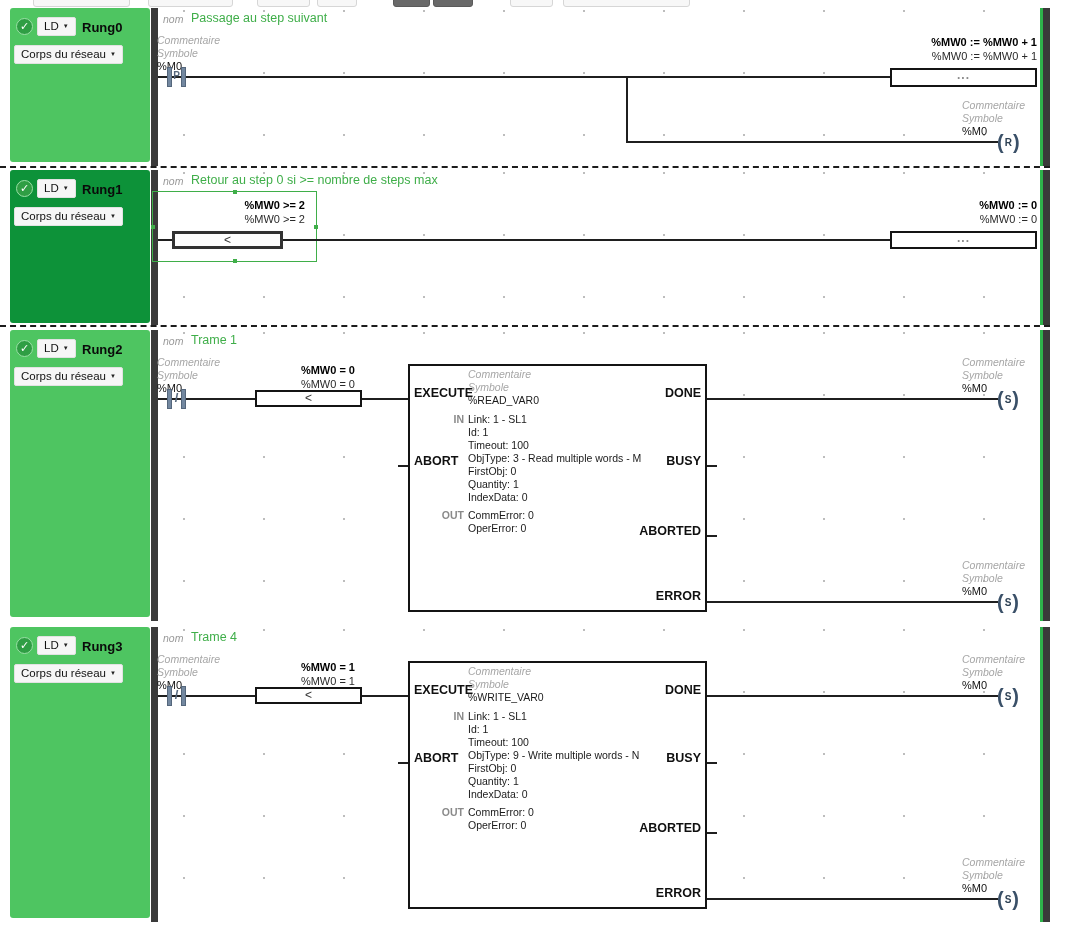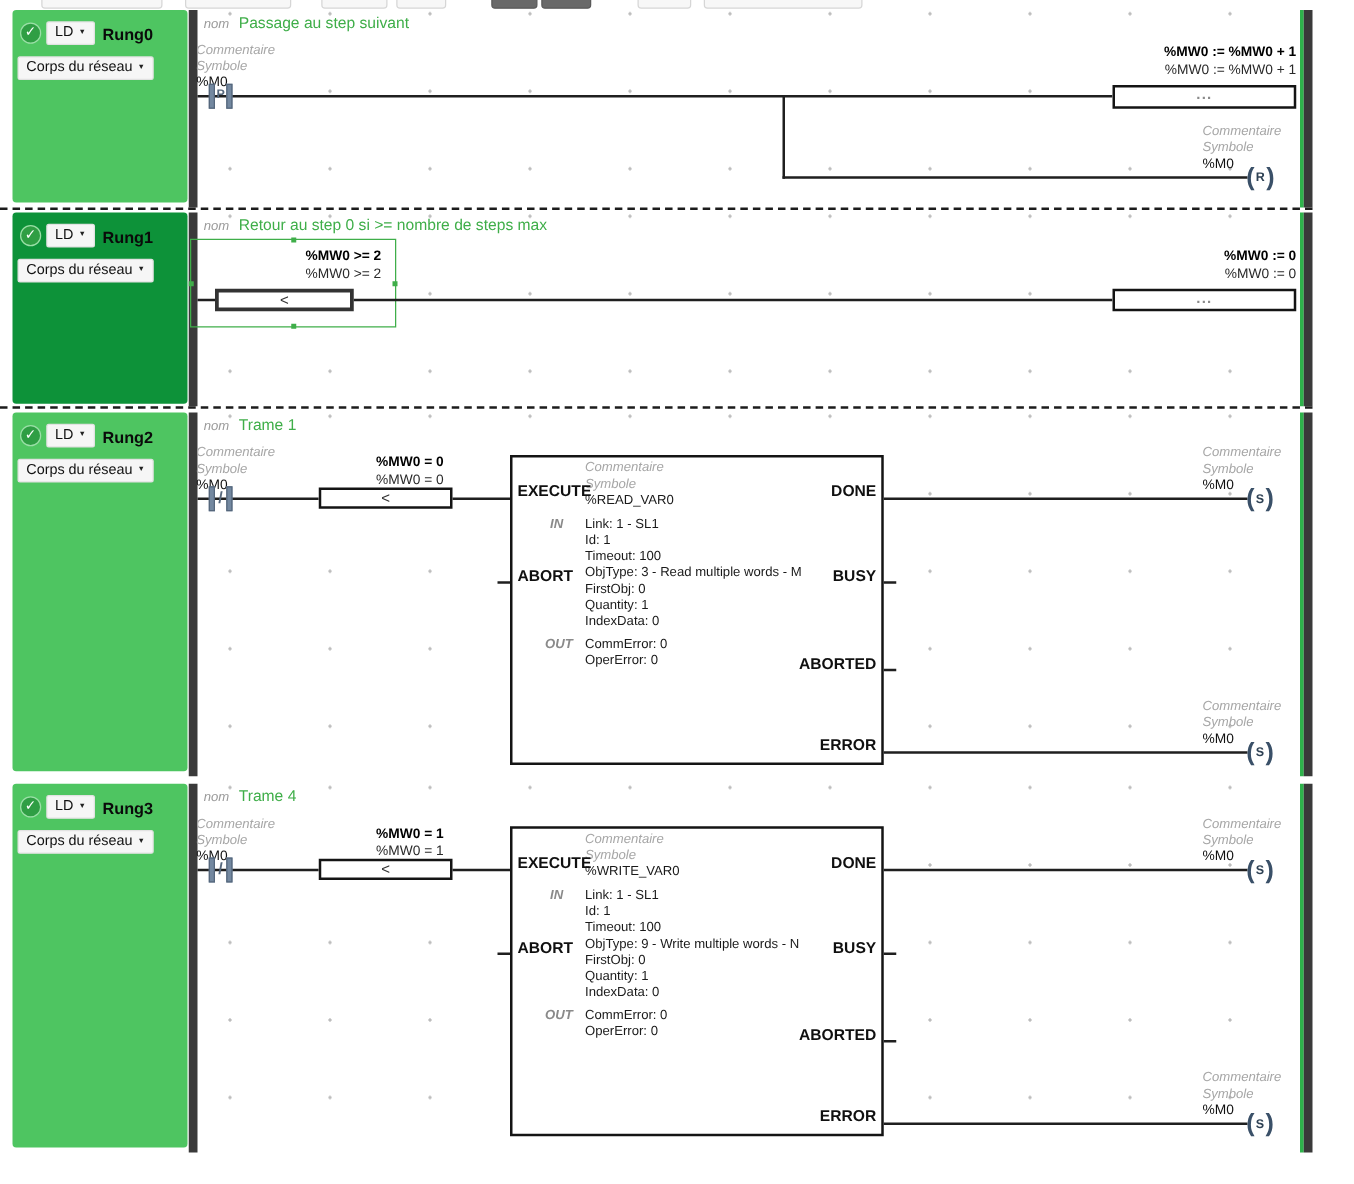--- a/index.html
+++ b/index.html
@@ -56,21 +56,21 @@
   .cmpbody { font-size:12px; color:#333; line-height:13px; }
   .opblock.sel { border-width:3px; border-color:#333; }
 
   .selrect { position:absolute; border:1px solid #3fae49; }
   .handle { position:absolute; width:4px; height:4px; background:#3fae49; }
 
   .fblock { position:absolute; left:408px; width:299px; height:248px; border:2px solid #141414; background:#fff; }
   .pin { position:absolute; font-weight:bold; font-size:12.5px; color:#101010; white-space:nowrap; }
   .fb-gray { position:absolute; font-size:10.5px; font-style:italic; color:#a6a6a6; white-space:nowrap; }
   .fb-txt { position:absolute; font-size:10.5px; color:#1a1a1a; white-space:nowrap; line-height:13px; }
-  .fb-sec { position:absolute; font-size:10.5px; font-style:italic; font-weight:bold; color:#8a8a8a; }
+  .fb-sec { position:absolute; font-size:10.5px; font-weight:bold; color:#8a8a8a; text-align:right; }
 
   .coil { position:absolute; display:flex; align-items:center; height:22px; }
   .coil .paren { font-size:20px; font-weight:bold; color:#3a5068; line-height:20px; }
   .coil .cl { font-size:10px; font-weight:bold; color:#2e4154; margin:0 1px; }
 
   .dashsep { position:absolute; left:0; width:1050px; height:0; border-top:2px dashed #1c1c1c; }
 </style>
 </head>
 <body>
 

